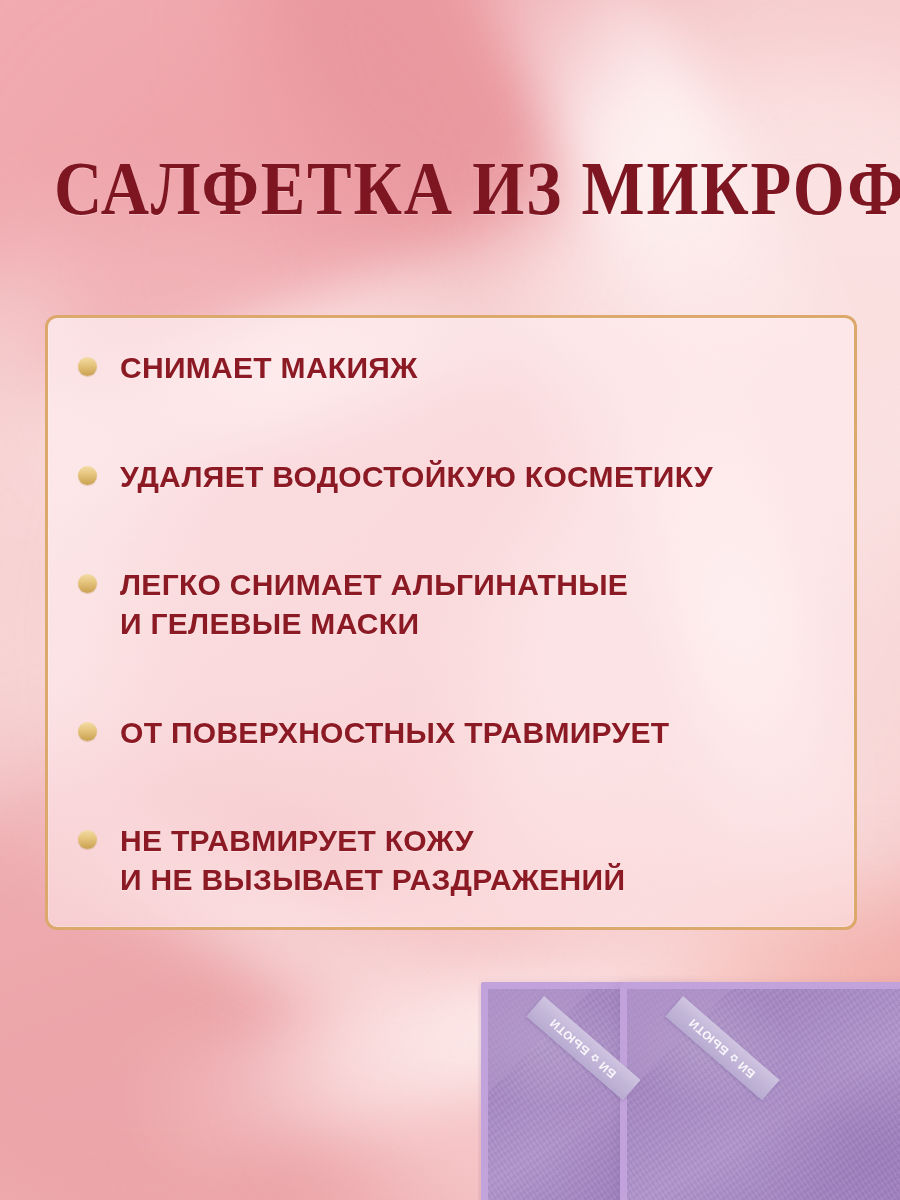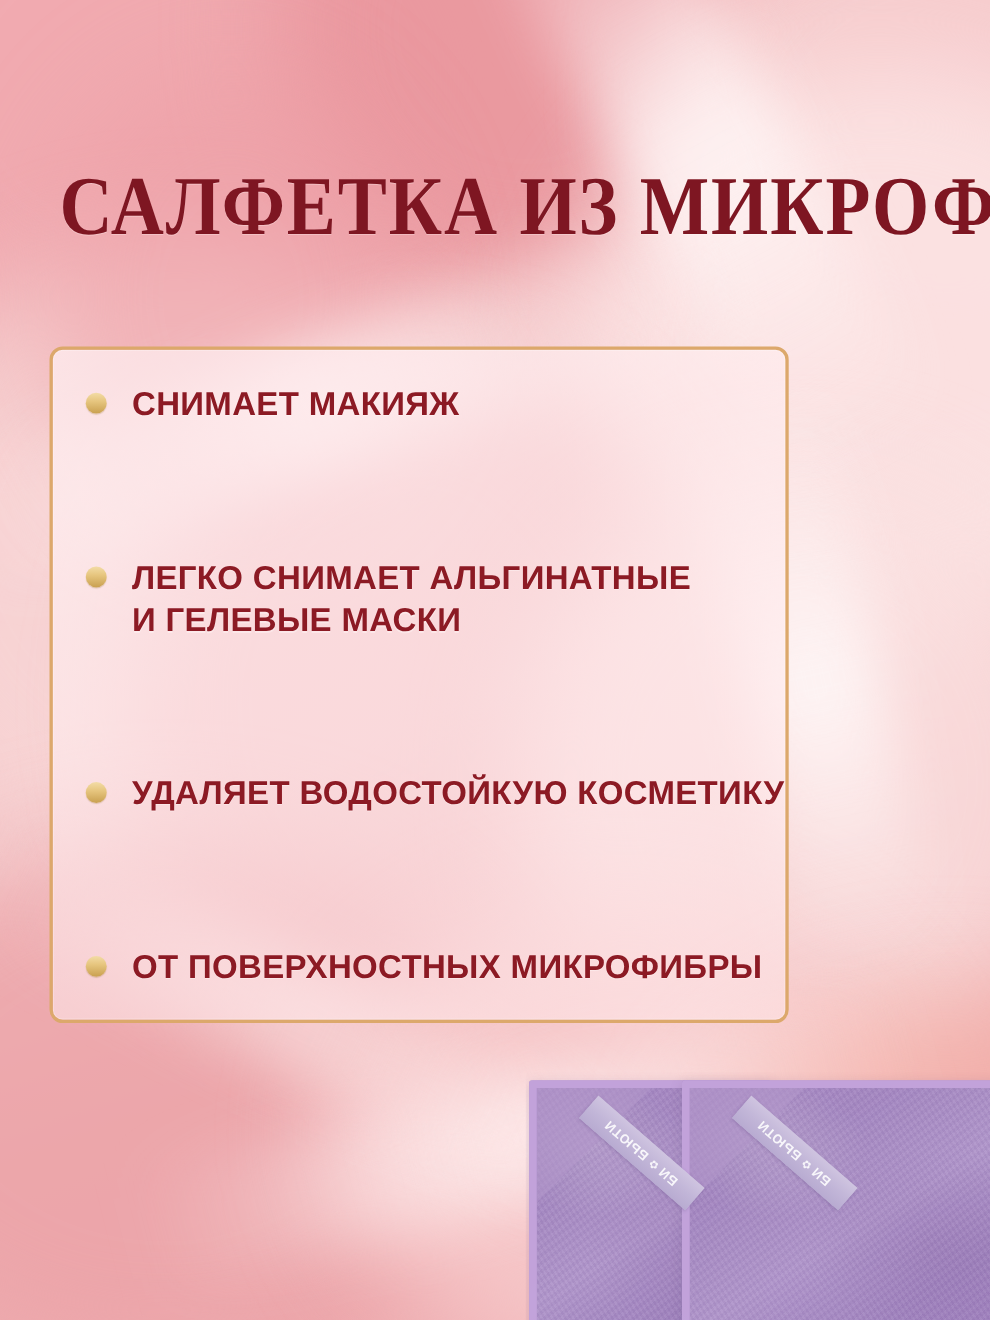--- a/index.html
+++ b/index.html
@@ -97,21 +97,21 @@
     transform-origin: center;
     white-space: nowrap;
     text-shadow: 0 1px 0 rgba(255,255,255,0.28);
   }
 
   
   .panel {
     position: absolute;
     left: 45px;
     top: 315px;
-    width: 672px;
+    width: 812px;
     height: 615px;
     box-sizing: border-box;
     border: 3px solid #dca86b;
     border-radius: 12px;
     background: linear-gradient(150deg,
         rgba(255,241,243,0.72) 0%,
         rgba(255,236,238,0.60) 40%,
         rgba(255,232,234,0.50) 100%);
     box-shadow: 0 0 0 1px rgba(255,255,255,0.25) inset;
   }
@@ -271,39 +271,46 @@
       <div class="bullet-row">
         <span class="dot"></span>
         <span class="btext">
           <span class="ln">СНИМАЕТ МАКИЯЖ</span>
         </span>
       </div>
 
       <div class="bullet-row">
         <span class="dot"></span>
         <span class="btext">
+          <span class="ln">УДАЛЯЕТ ВОДОСТОЙКУЮ КОСМЕТИКУ</span>
+        </span>
+      </div>
+
+      <div class="bullet-row">
+        <span class="dot"></span>
+        <span class="btext">
           <span class="ln">ЛЕГКО СНИМАЕТ АЛЬГИНАТНЫЕ</span>
           <span class="ln">И ГЕЛЕВЫЕ МАСКИ</span>
         </span>
       </div>
 
       <div class="bullet-row">
         <span class="dot"></span>
         <span class="btext">
-          <span class="ln">УДАЛЯЕТ ВОДОСТОЙКУЮ КОСМЕТИКУ</span>
-        </span>
-      </div>
-
-      <div class="bullet-row">
-        <span class="dot"></span>
-        <span class="btext">
-          <span class="ln">ОТ ПОВЕРХНОСТНЫХ МИКРОФИБРЫ</span>
-        </span>
-      </div>
-
+          <span class="ln">ОТ ПОВЕРХНОСТНЫХ ТРАВМИРУЕТ</span>
+        </span>
+      </div>
+
+      <div class="bullet-row">
+        <span class="dot"></span>
+        <span class="btext">
+          <span class="ln">НЕ ТРАВМИРУЕТ КОЖУ</span>
+          <span class="ln">И НЕ ВЫЗЫВАЕТ РАЗДРАЖЕНИЙ</span>
+        </span>
+      </div>
 
     </div>
   </div>
 
   <div class="product">
     <div class="cloth cloth-a"></div>
     <div class="cloth cloth-b"></div>
 
     <div class="corner-flap flap-a"></div>
     <div class="corner-flap flap-b"></div>

